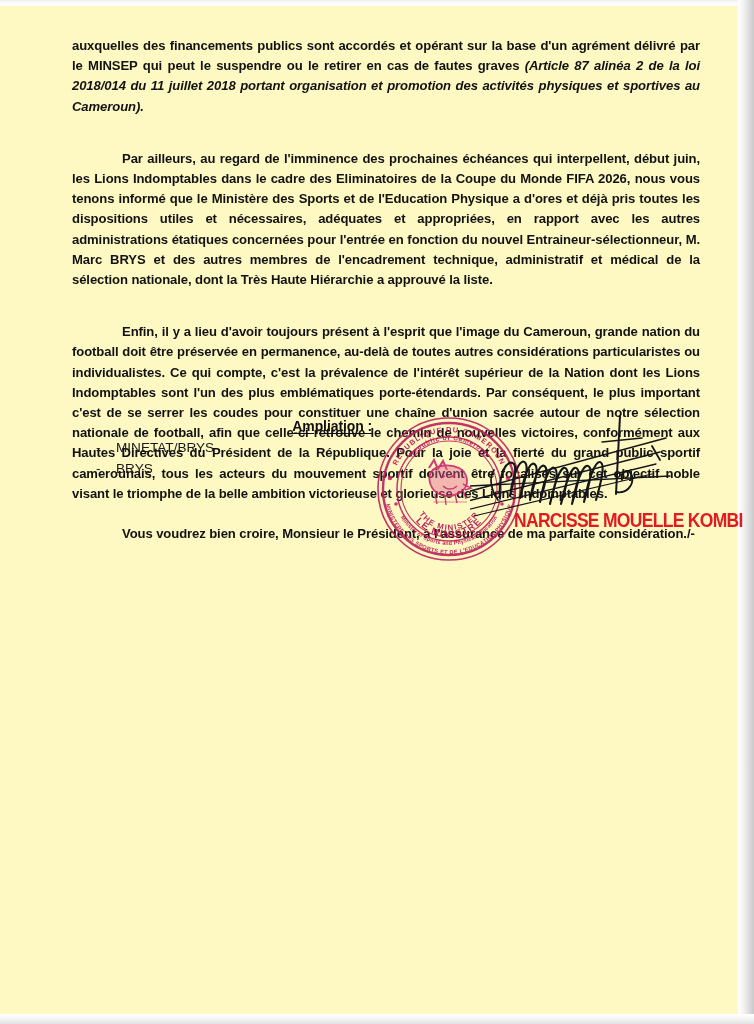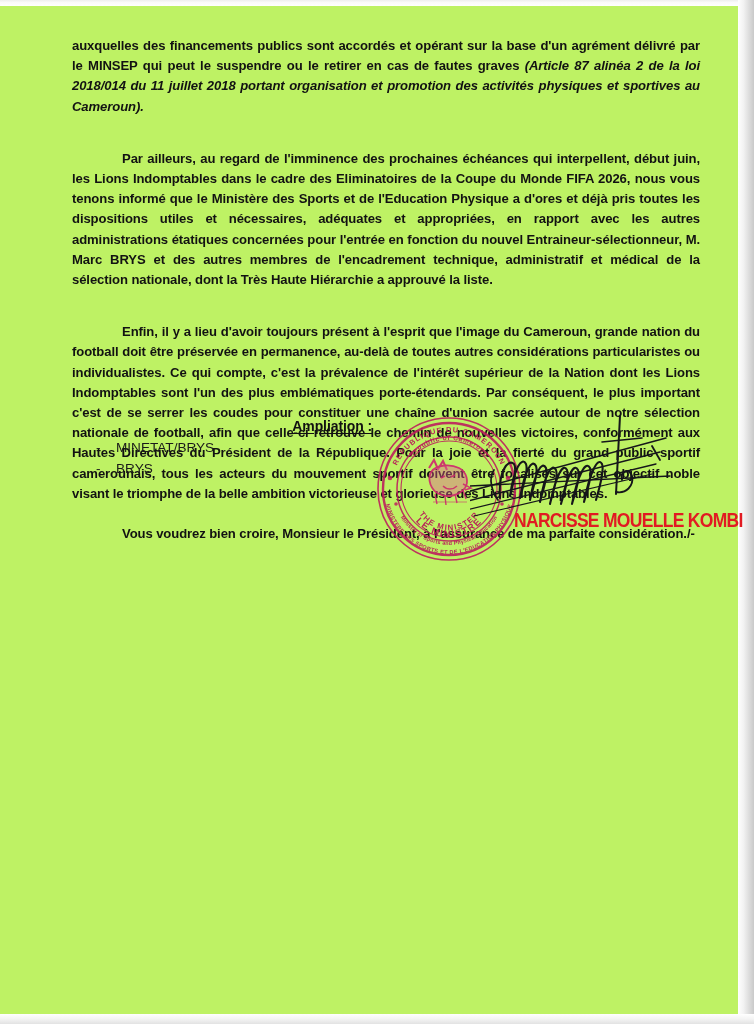--- a/index.html
+++ b/index.html
@@ -15,21 +15,21 @@
     position: relative;
   }
 
   
   #scan-page {
     position: absolute;
     left: 0;
     top: 0;
     width: 754px;
     height: 1024px;
-    background: #bef264;
+    background: #fef9c3;
     box-sizing: border-box;
   }
   
   #edge-right {
     position: absolute;
     top: 0;
     right: 0;
     width: 16px;
     height: 1024px;
     background: linear-gradient(to right, #ffffff 0%, #f2f2f2 35%, #dcdcdc 70%, #c9c9c9 100%);

